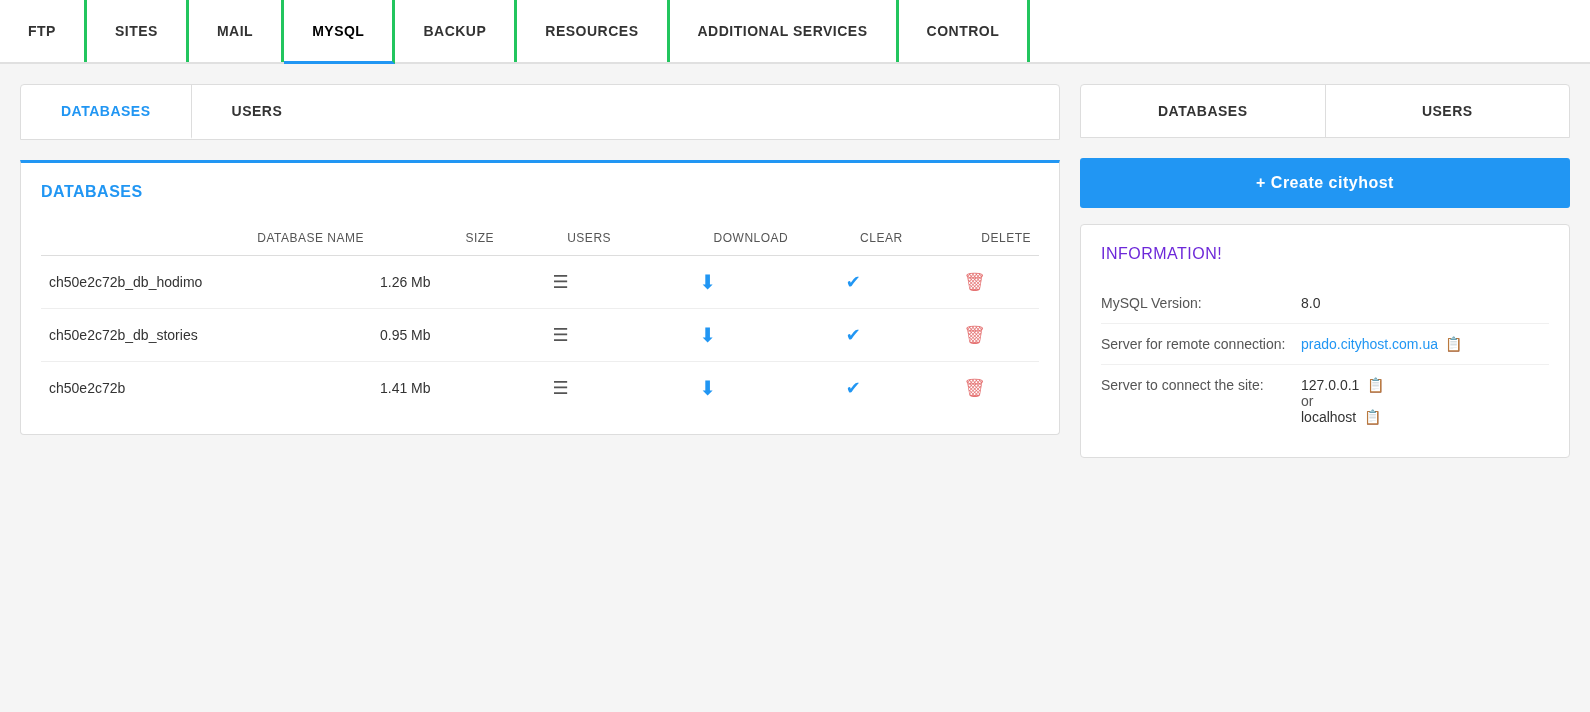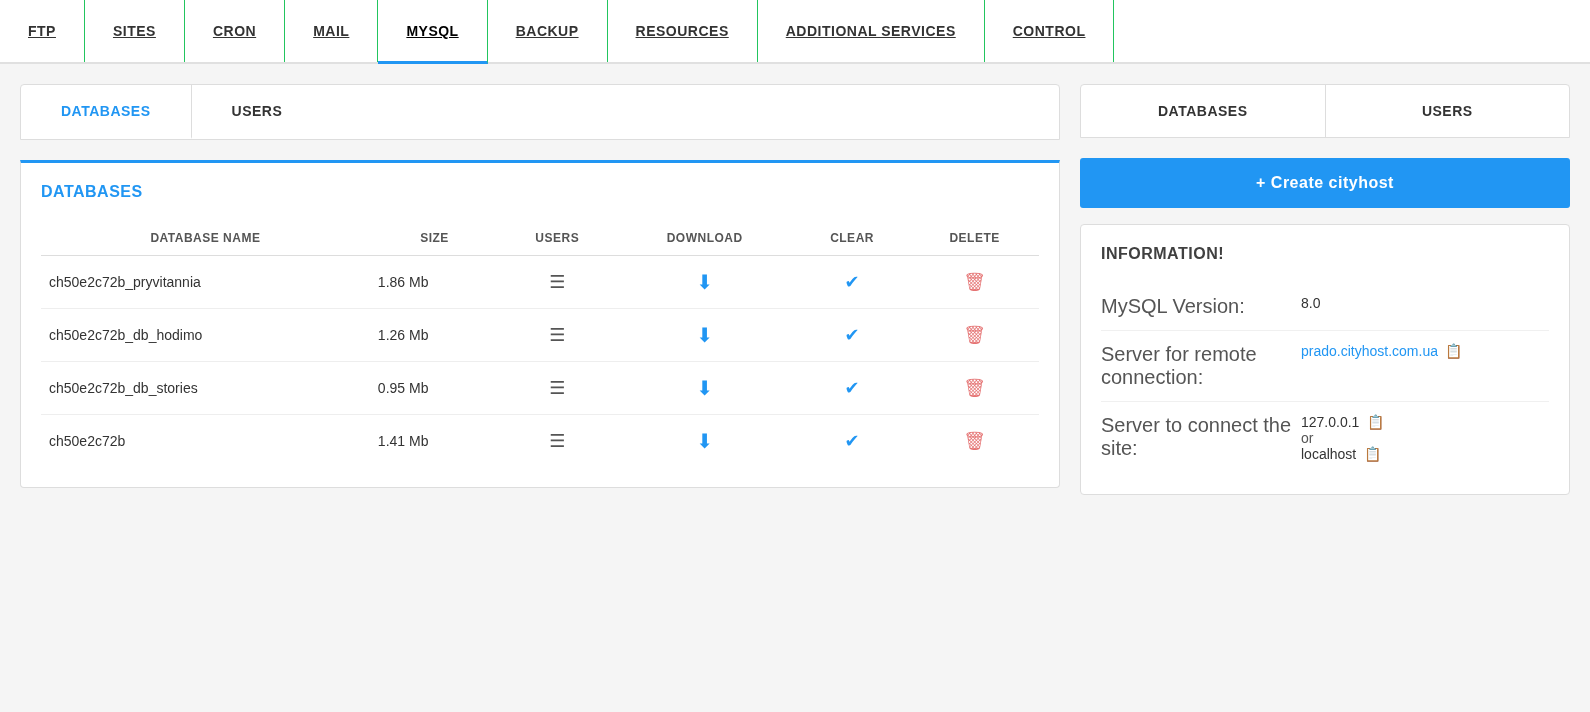--- a/index.html
+++ b/index.html
@@ -12,27 +12,26 @@
       border-bottom: 2px solid #e0e0e0;
       align-items: stretch;
     }
     .nav-item {
       padding: 22px 28px;
       font-weight: 700;
       font-size: 14px;
       color: #333;
       cursor: pointer;
       text-align: center;
-      border-right: 1px solid #22c55e;
+      border-right: 3px solid #22c55e;
       display: flex;
       align-items: center;
       justify-content: center;
       letter-spacing: 0.5px;
       text-transform: uppercase;
-      text-decoration: underline;
     }
     .nav-item.active {
       color: #000000;
       border-bottom: 3px solid #2196f3;
       margin-bottom: -2px;
     }
     .nav-item.additional { line-height: 1.3; }
 
     
     .main-content {
@@ -93,23 +92,23 @@
       margin-bottom: 20px;
       letter-spacing: 0.5px;
     }
 
     
     .db-table {
       width: 100%;
       border-collapse: collapse;
     }
     .db-table th {
-      text-align: center;
+      text-align: right;
       font-size: 12px;
-      font-weight: 700;
+      font-weight: 400;
       color: #555;
       padding: 10px 8px;
       border-bottom: 1px solid #ddd;
       text-transform: uppercase;
       letter-spacing: 0.5px;
     }
     .db-table td {
       padding: 14px 8px;
       border-bottom: 1px solid #eee;
       font-size: 14px;
@@ -156,36 +155,36 @@
     
     .info-card {
       background: #fff;
       border: 1px solid #ddd;
       border-radius: 4px;
       padding: 20px;
       margin-top: 16px;
     }
     .info-title {
       font-size: 16px;
-      font-weight: 700;
-      color: #404040;
+      font-weight: 400;
+      color: #6d28d9;
       margin-bottom: 20px;
       letter-spacing: 0.5px;
     }
     .info-row {
       display: flex;
       padding: 12px 0;
       border-bottom: 1px solid #f0f0f0;
       align-items: flex-start;
     }
     .info-row:last-child { border-bottom: none; }
     .info-label {
       width: 200px;
       color: #555;
-      font-size: 20px;
+      font-size: 14px;
       flex-shrink: 0;
     }
     .info-value {
       color: #333;
       font-size: 14px;
     }
     .info-value.blue { color: #2196f3; }
 
     .copy-icon {
       display: inline-block;
@@ -201,21 +200,20 @@
       text-decoration: none;
     }
   </style>
 </head>
 <body>
 
 <nav>
   <div class="top-nav">
     <div class="nav-item">FTP</div>
     <div class="nav-item">SITES</div>
-    <div class="nav-item">CRON</div>
     <div class="nav-item">MAIL</div>
     <div class="nav-item active">MYSQL</div>
     <div class="nav-item">BACKUP</div>
     <div class="nav-item">RESOURCES</div>
     <div class="nav-item additional">ADDITIONAL SERVICES</div>
     <div class="nav-item">CONTROL</div>
   </div>
 </nav>
 
 <div class="main-content">
@@ -235,36 +233,20 @@
           <tr>
             <th>DATABASE NAME</th>
             <th>SIZE</th>
             <th>USERS</th>
             <th>DOWNLOAD</th>
             <th>CLEAR</th>
             <th>DELETE</th>
           </tr>
         </thead>
         <tbody id="db-tbody">
-        <tr>
-      <td>ch50e2c72b_pryvitannia</td>
-      <td>1.86 Mb</td>
-      <td style="text-align:center">
-        <span style="color:#555; font-size:18px; cursor:pointer">☰</span>
-      </td>
-      <td style="text-align:center">
-        <span style="color:#2196f3; font-size:20px; cursor:pointer">⬇</span>
-      </td>
-      <td style="text-align:center">
-        <span style="color:#2196f3; font-size:18px; cursor:pointer">✔</span>
-      </td>
-      <td style="text-align:center">
-        <span style="color:#e57373; font-size:18px; cursor:pointer">🗑</span>
-      </td>
-    </tr>
             <tr>
       <td>ch50e2c72b_db_hodimo</td>
       <td>1.26 Mb</td>
       <td style="text-align:center">
         <span style="color:#555; font-size:18px; cursor:pointer">☰</span>
       </td>
       <td style="text-align:center">
         <span style="color:#2196f3; font-size:20px; cursor:pointer">⬇</span>
       </td>
       <td style="text-align:center">

